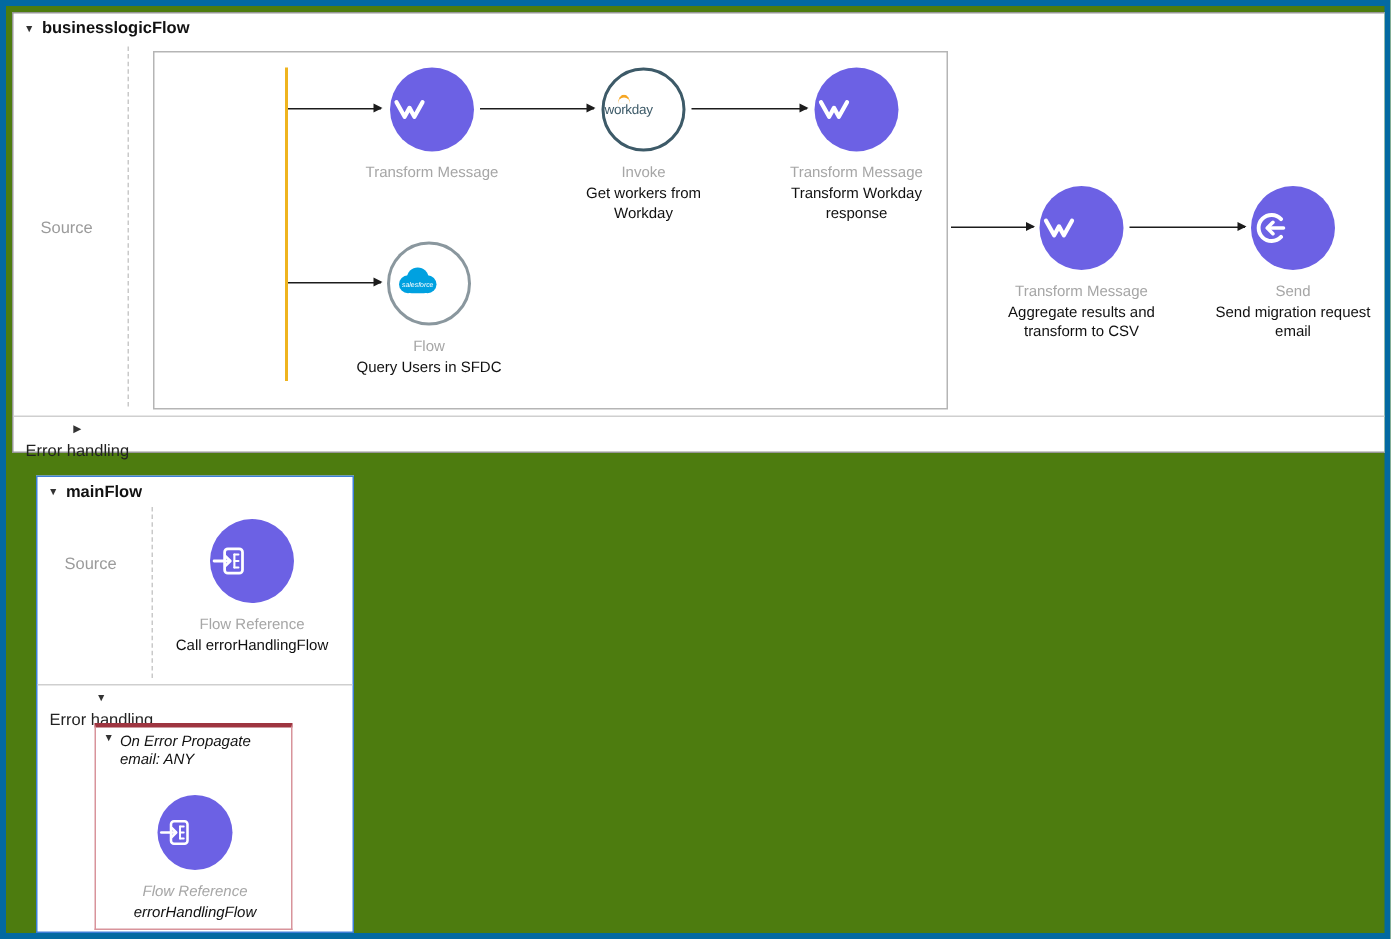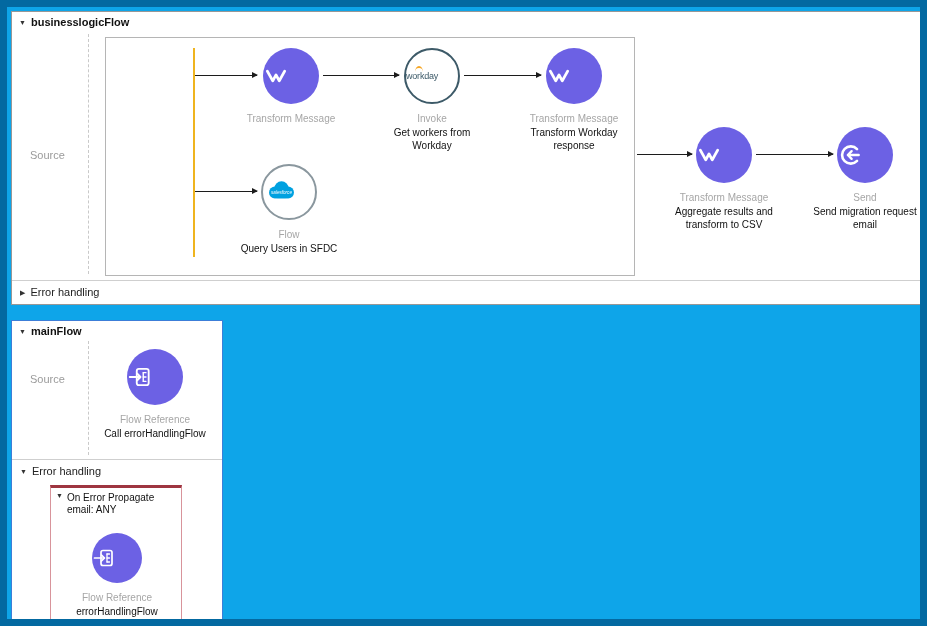--- a/index.html
+++ b/index.html
@@ -1,22 +1,22 @@
 <!DOCTYPE html>
 <html><head>
 <meta charset="utf-8">
 <style>
   html,body{margin:0;padding:0;background:#fff;}
   .canvas{
     position:relative;width:927px;height:626px;box-sizing:border-box;
-    border:7px solid #0369a1;background:#0ea5e9;
+    border:4px solid #0369a1;background:#4d7c0f;
     font-family:"Liberation Sans", sans-serif;overflow:hidden;
   }
   .flow{position:absolute;background:#fff;border:1px solid #979797;box-sizing:border-box;}
-  .flow.selected{border:1px solid #3c7ed8;}
+  .flow.selected{border:1px solid #3c7ed8;margin-left:16px;}
   .flow-header{position:absolute;left:7px;top:4px;display:flex;align-items:center;gap:5px;}
   .flow-title{font-size:11px;font-weight:bold;color:#111;}
   .tri{font-size:7px;color:#333;line-height:1;}
   .source-label{position:absolute;font-size:11px;color:#9b9b9b;}
   .dashed{position:absolute;width:0;border-left:1px dashed #c9c9c9;}
   .inner-box{position:absolute;border:1px solid #b5b5b5;background:#fff;box-sizing:border-box;}
   .fork-bar{position:absolute;width:2px;background:#efb41f;}
   .arrow{position:absolute;height:0;border-top:1px solid #1c1c1c;}
   .arrow::after{content:"";position:absolute;right:-1px;top:-4px;width:0;height:0;
     border-left:6px solid #1c1c1c;border-top:3.5px solid transparent;border-bottom:3.5px solid transparent;}
@@ -25,22 +25,22 @@
     box-sizing:border-box;flex:0 0 auto;}
   .circle.sm{width:50px;height:50px;}
   .circle.purple{background:#6c61e4;}
   .circle.yellow{background:#efb41f;}
   .circle.wd{background:#fff;border:2px solid #3d5a68;position:relative;}
   .circle.sf{background:#fff;border:2px solid #8a979e;}
   .ntype{margin-top:8px;font-size:10px;color:#a6a6a6;line-height:13px;white-space:nowrap;}
   .nname{margin-top:1px;font-size:10px;color:#111;line-height:13px;}
   .nname.bold{font-weight:bold;margin-top:8px;font-size:10.5px;}
   .section-sep{position:absolute;left:0;right:0;border-top:1px solid #cfcfcf;}
-  .eh-row{position:absolute;display:flex;align-items:center;gap:5px;font-size:11px;color:#222;}
-  .onerror-box{position:absolute;background:#fff;border:1px solid #d8949b;border-top:3px solid #9e3540;box-sizing:border-box;}
+  .eh-row{position:absolute;display:flex;align-items:center;gap:5px;font-size:11px;color:#222;flex-direction:column;}
+  .onerror-box{position:absolute;background:#fff;border:1px solid #d8949b;border-top:3px solid #9e3540;box-sizing:border-box;font-style:italic;}
   .onerror-header{position:absolute;left:5px;top:4px;display:flex;gap:4px;font-size:10px;color:#111;line-height:12px;}
   .wd-logo{position:relative;font-size:9px;color:#3d5a68;letter-spacing:-0.2px;}
   .wd-arc{position:absolute;left:9px;top:-5px;width:8px;height:4px;border-top:2px solid #f6a623;
     border-radius:50% 50% 0 0 / 100% 100% 0 0;}
 </style>
 </head>
 <body>
 
 <div class="canvas">
 

